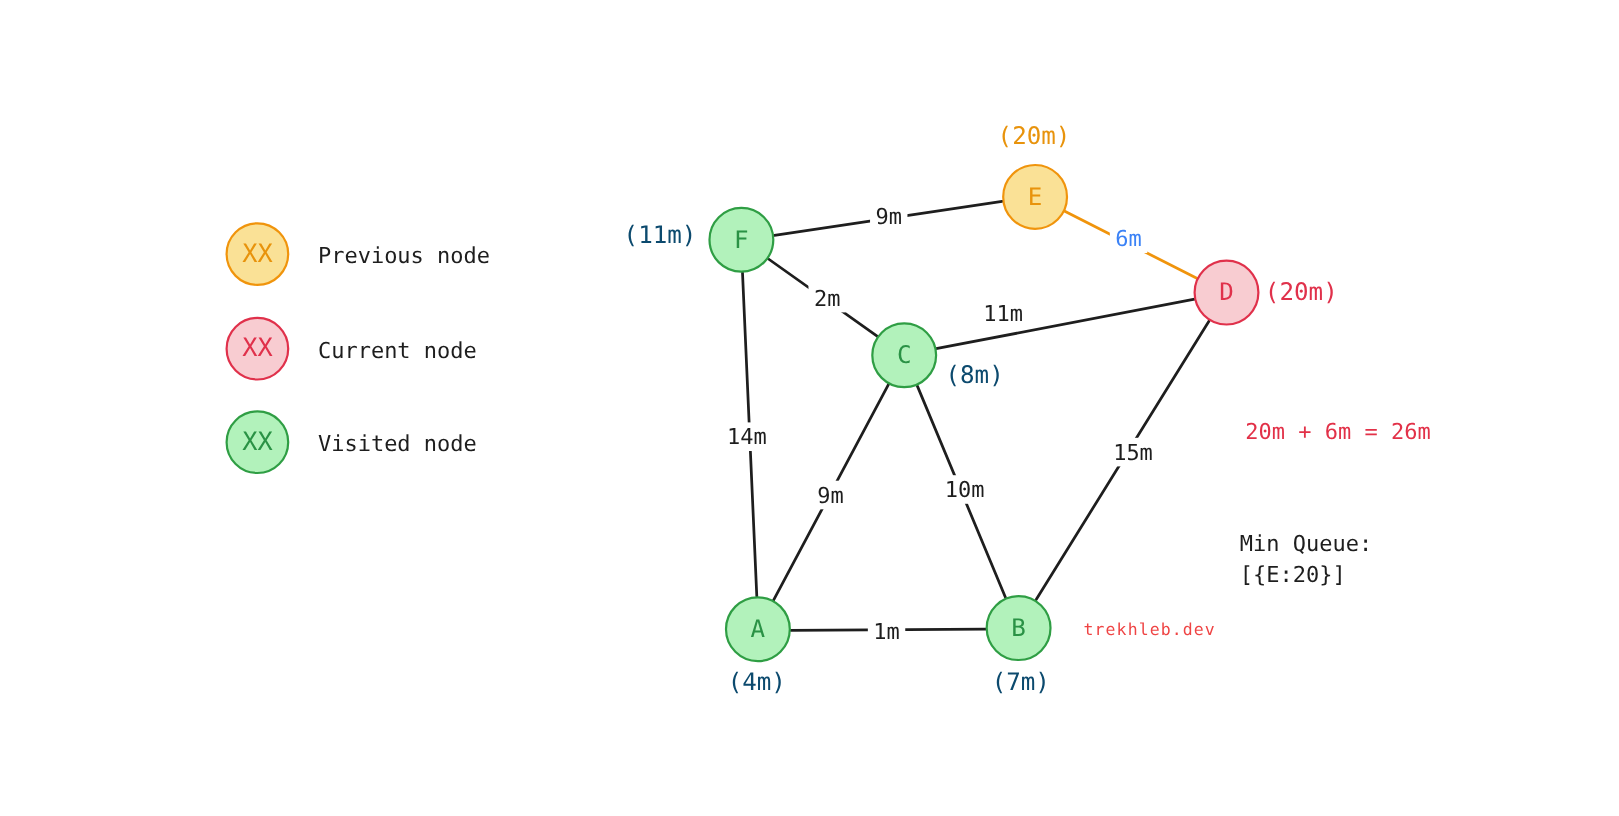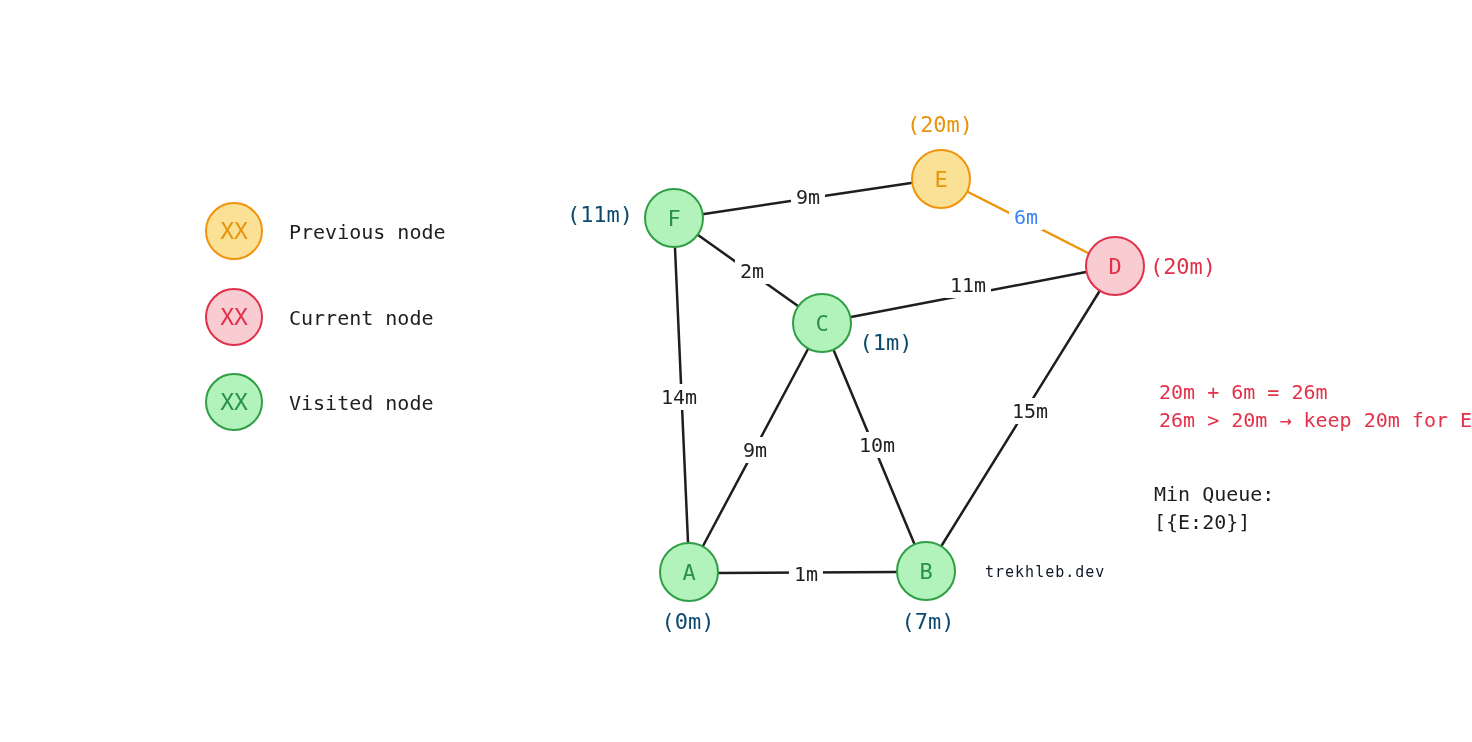--- a/index.html
+++ b/index.html
@@ -28,24 +28,24 @@
     background:#ffffff; padding:1px 5px; font-size:20px; white-space:nowrap;
   }
   .edge-label--highlight { color:#3b82f6; }
   .dist-label {
     position:absolute; transform:translate(-50%,-50%);
     font-size:22px; white-space:nowrap;
   }
   .dist--previous { color:#e8930c; }
   .dist--current  { color:#e0314b; }
   .dist--visited  { color:#0c4a6e; }
-  .ann { position:absolute; font-size:20px; line-height:28px; white-space:nowrap;margin-left:27px; }
+  .ann { position:absolute; font-size:20px; line-height:28px; white-space:nowrap; }
   .ann--red { color:#e23148; }
   .ann--black { color:#1e1e1e; }
-  .watermark { position:absolute; font-size:15px; color:#0f172a; letter-spacing:1px; }
+  .watermark { position:absolute; font-size:15px; color:#ef4444; letter-spacing:1px; }
 </style>
 </head>
 <body>
 
 <div class="canvas">
 
   <svg class="edges" width="1472" height="742">
     <g stroke="#1e1e1e" stroke-width="2.5" stroke-linecap="round">
       <line x1="719" y1="573" x2="896" y2="572"></line>
       <line x1="703" y1="546" x2="808" y2="349"></line>
@@ -88,37 +88,36 @@
   <div class="circle node state--current" style="left:1085px; top:236px;">
     <span>D</span>
   </div>
   <div class="circle node state--previous" style="left:911px; top:149px;">
     <span>E</span>
   </div>
   <div class="circle node state--visited" style="left:644px; top:188px;">
     <span>F</span>
   </div>
 
-  <div class="dist-label dist--visited" style="left:688px; top:621px;">(0m)</div>
+  <div class="dist-label dist--visited" style="left:688px; top:621px;">(4m)</div>
   <div class="dist-label dist--visited" style="left:928px; top:621px;">(7m)</div>
-  <div class="dist-label dist--visited" style="left:886px; top:342px;">(1m)</div>
+  <div class="dist-label dist--visited" style="left:886px; top:342px;">(8m)</div>
   <div class="dist-label dist--current" style="left:1183px; top:266px;">(20m)</div>
   <div class="dist-label dist--previous" style="left:940px; top:124px;">(20m)</div>
   <div class="dist-label dist--visited" style="left:600px; top:214px;">(11m)</div>
 
   <div class="edge-label" style="left:806px; top:574px;">1m</div>
   <div class="edge-label" style="left:755px; top:450px;">9m</div>
   <div class="edge-label" style="left:679px; top:397px;">14m</div>
   <div class="edge-label" style="left:877px; top:445px;">10m</div>
   <div class="edge-label" style="left:1030px; top:411px;">15m</div>
-  <div class="edge-label" style="left:968px; top:285px;">11m</div>
+  <div class="edge-label" style="left:912px; top:285px;">11m</div>
   <div class="edge-label" style="left:752px; top:271px;">2m</div>
   <div class="edge-label edge-label--highlight" style="left:1026px; top:217px;">6m</div>
   <div class="edge-label" style="left:808px; top:197px;">9m</div>
 
   <div class="ann ann--red" style="left:1132px; top:378px;">20m + 6m = 26m</div>
-  <div class="ann ann--red" style="left:1132px; top:406px;">26m &gt; 20m → keep 20m for E</div>
   <div class="ann ann--black" style="left:1127px; top:480px;">Min Queue:</div>
   <div class="ann ann--black" style="left:1127px; top:508px;">[{E:20}]</div>
 
   <div class="watermark" style="left:985px; top:563px;">trekhleb.dev</div>
 
 </div>
 
 </body></html>

